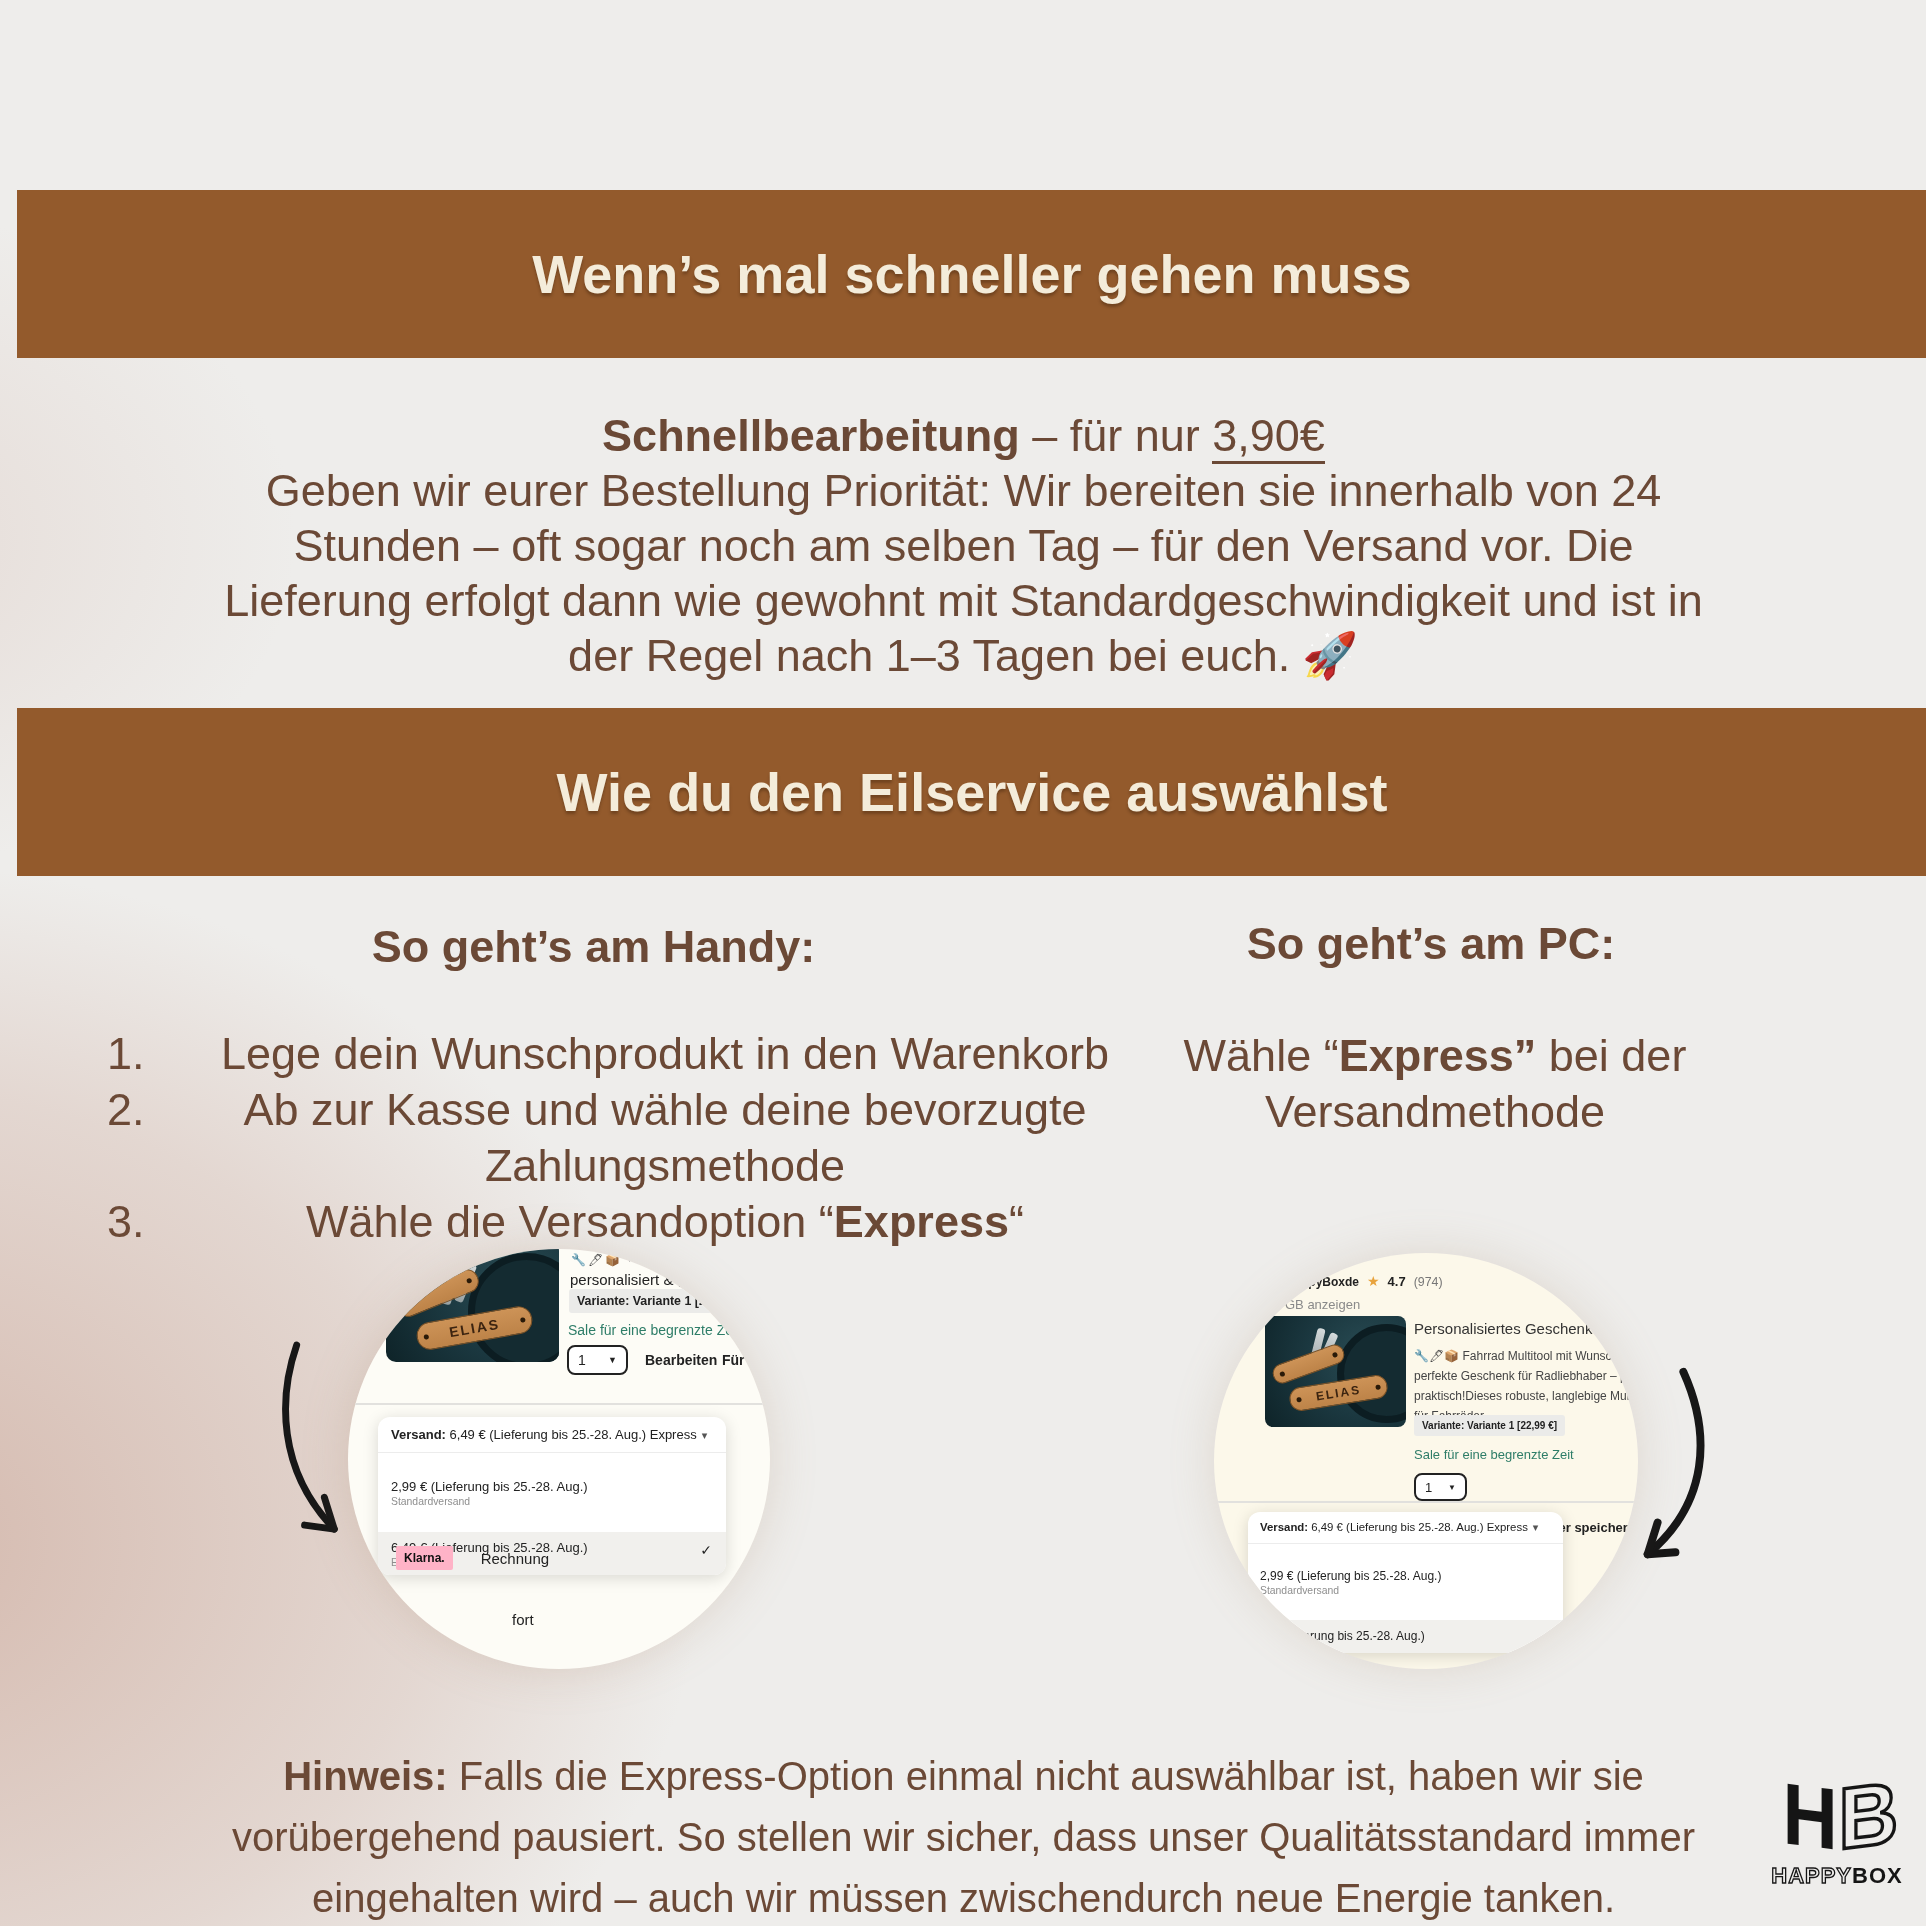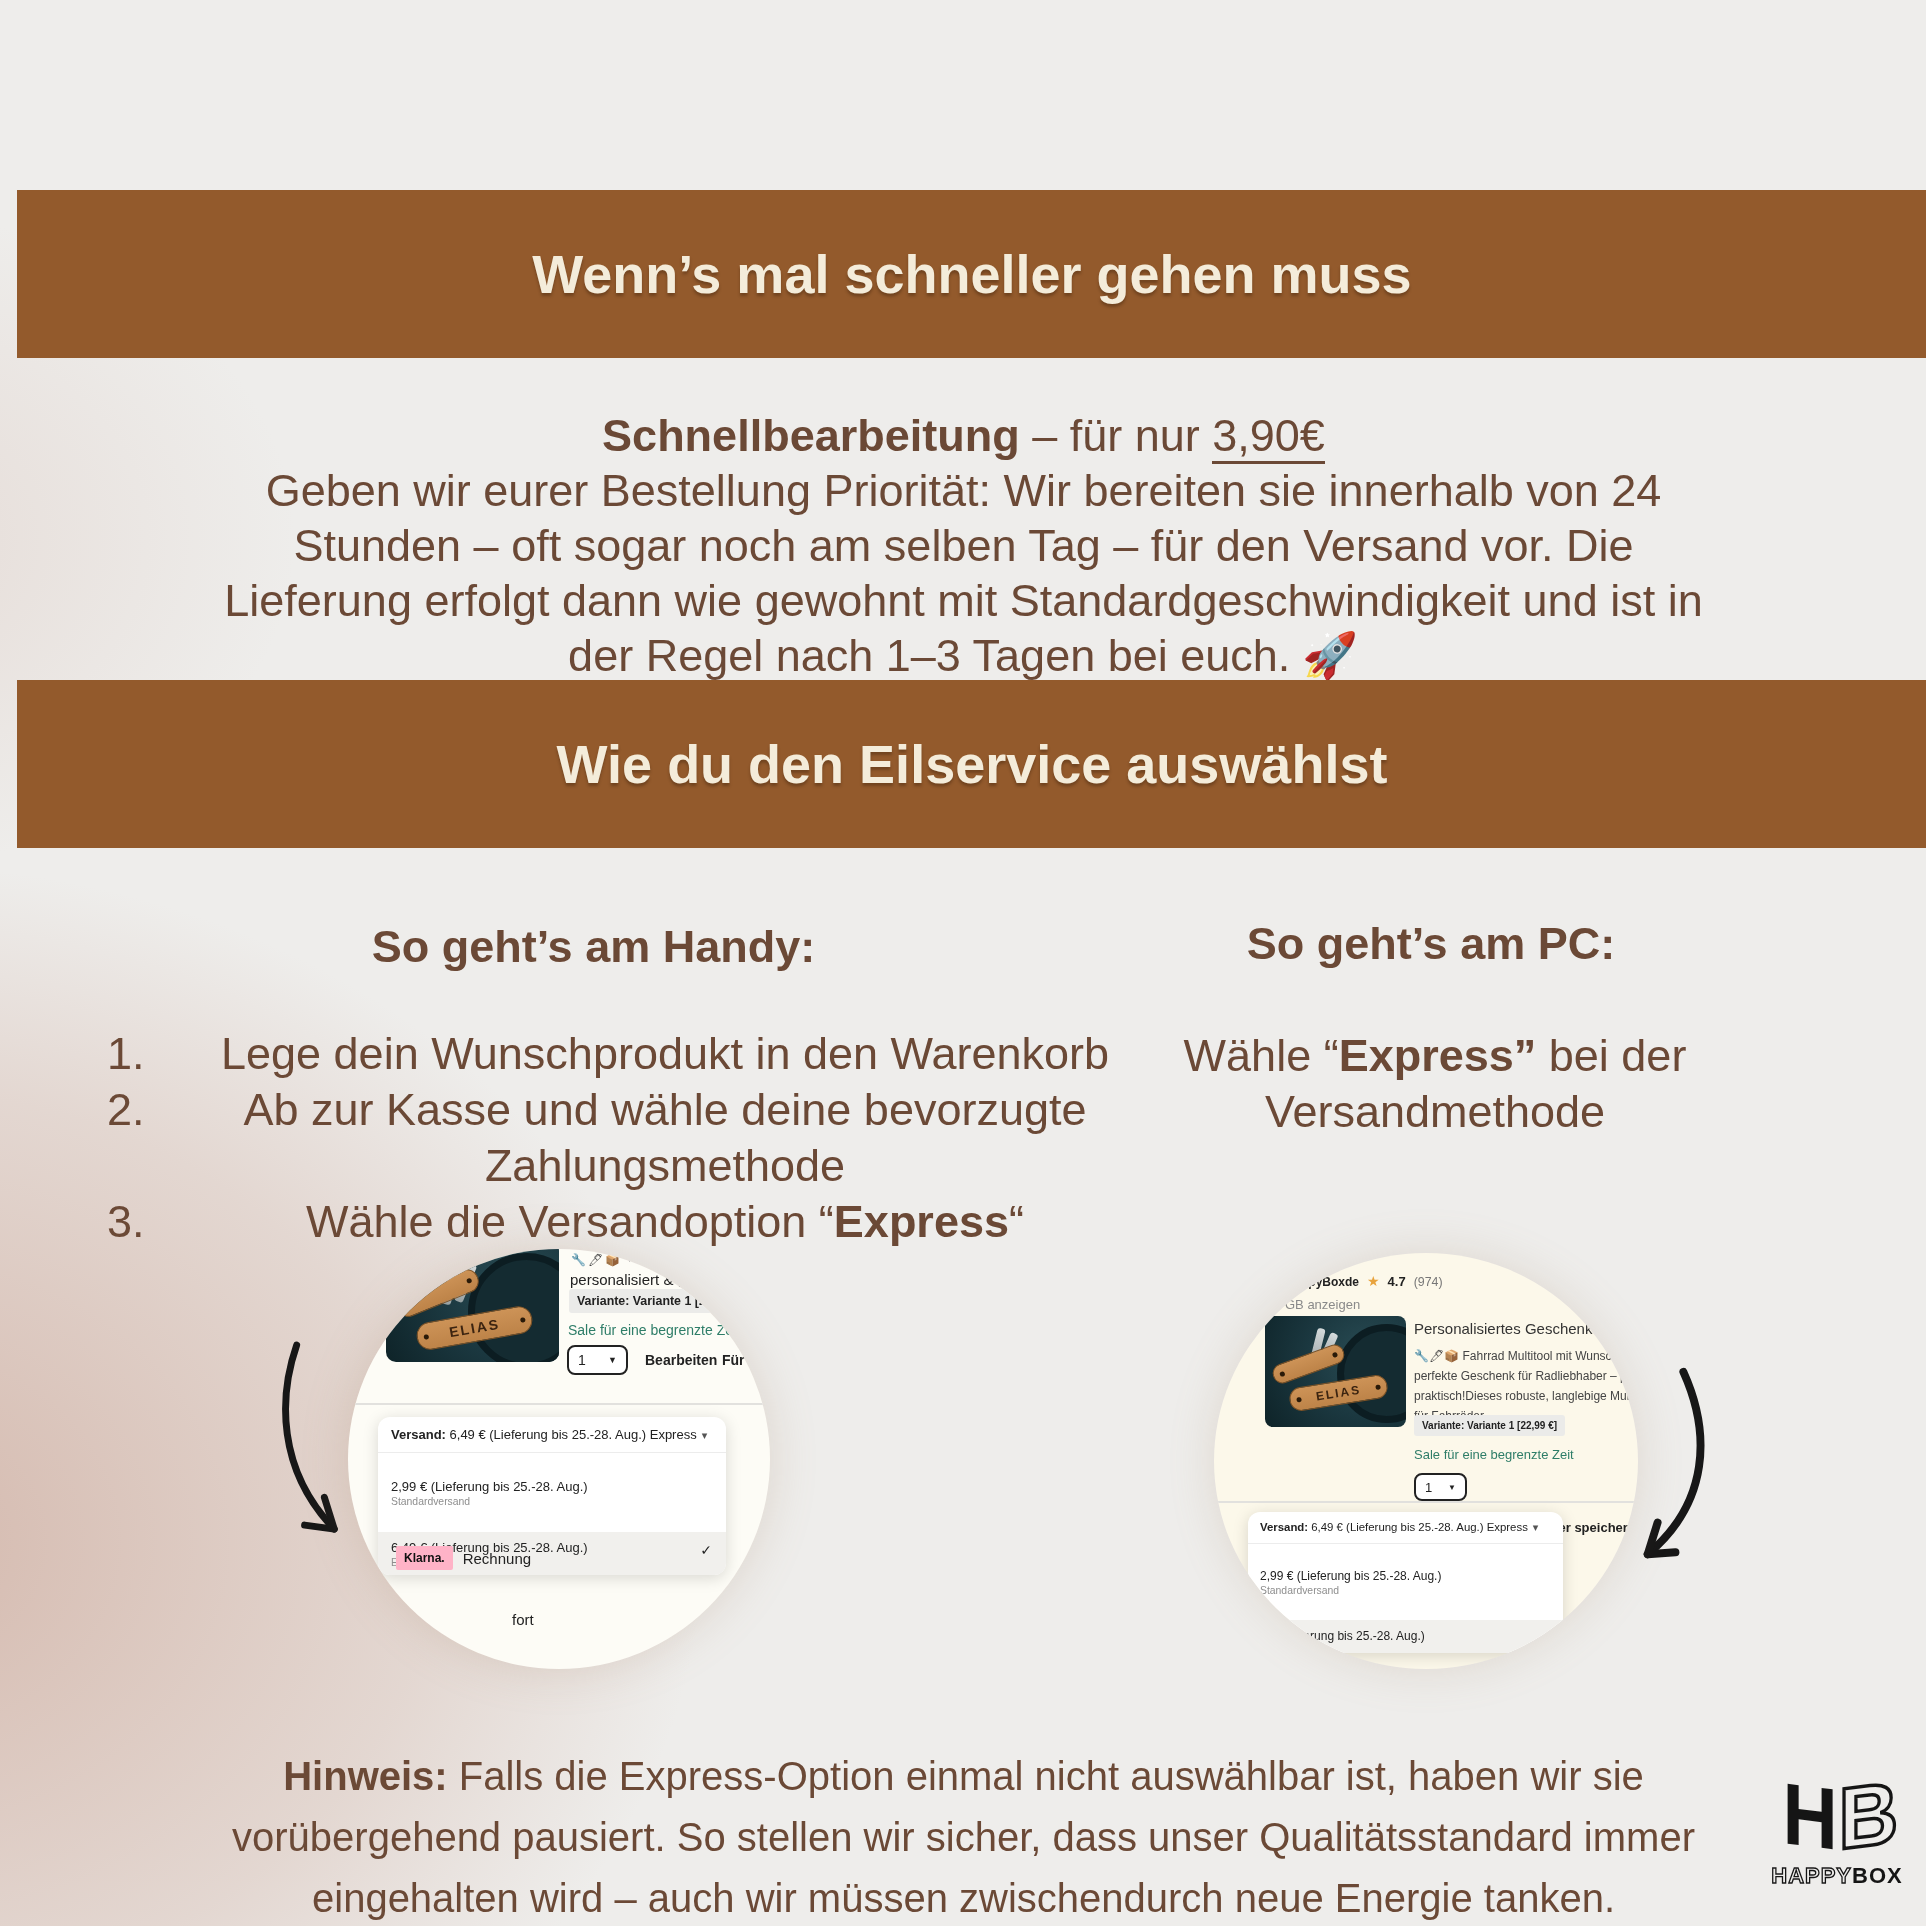--- a/index.html
+++ b/index.html
@@ -16,21 +16,21 @@
   .page-title { position:absolute; top:32px; left:0; width:100%; text-align:center;
     font-size:77px; color:#8a5430; letter-spacing:-1px;
     text-shadow:2px 3px 2px rgba(80,40,15,0.22); }
   .page-title .t-bold { font-weight:800; }
   
   .banner { position:absolute; left:17px; right:0; height:168px; background:#935a2c;
     display:flex; align-items:center; justify-content:center;
     color:#f4ecda; font-weight:700; font-size:54px;
     text-shadow:0 3px 3px rgba(50,25,8,0.35); }
   #banner1 { top:190px; }
-  #banner2 { top:680px;text-align:center; }
+  #banner2 { top:708px;text-align:center; }
   
   .intro { position:absolute; top:408px; left:99px; width:1729px; text-align:center;
     font-size:45px; line-height:55px; color:#6b4936; }
   .intro .lead-bold { font-weight:800; }
   .intro .lead-price { border-bottom:3px solid currentColor; }
   .intro-body { white-space:pre-line; }
   
   .col-title { position:absolute; font-size:45px; font-weight:800; color:#6b4936; text-align:center; }
   #handy-title { top:921px; left:59px; width:1069px; }
   #pc-title { top:918px; left:1144px; width:574px; }
@@ -190,21 +190,21 @@
       <div class="ship-opt">
         <div class="price">2,99 € (Lieferung bis 25.-28. Aug.)</div>
         <div class="name">Standardversand</div>
       </div>
       <div class="ship-opt selected">
         <div class="price">6,49 € (Lieferung bis 25.-28. Aug.)</div>
         <div class="name">Express</div>
         <span class="check">✓</span>
       </div>
     </div>
-    <div class="abs" style="left:48px; top:297px; display:flex; align-items:center; gap:10px;">
+    <div class="abs" style="left:48px; top:297px; display:flex; align-items:center; gap:28px;">
       <span class="klarna-badge">Klarna.</span>
       <span class="s-text">Rechnung</span>
     </div>
     <div class="abs s-text" style="left:164px; top:362px;">fort</div>
   </div>
 
   <div class="circle" id="circle-p">
     <div class="abs p-shop-row" style="left:87px; top:20px;">
       <span class="p-shop">ppyBoxde</span>
       <span class="p-star">★</span>

